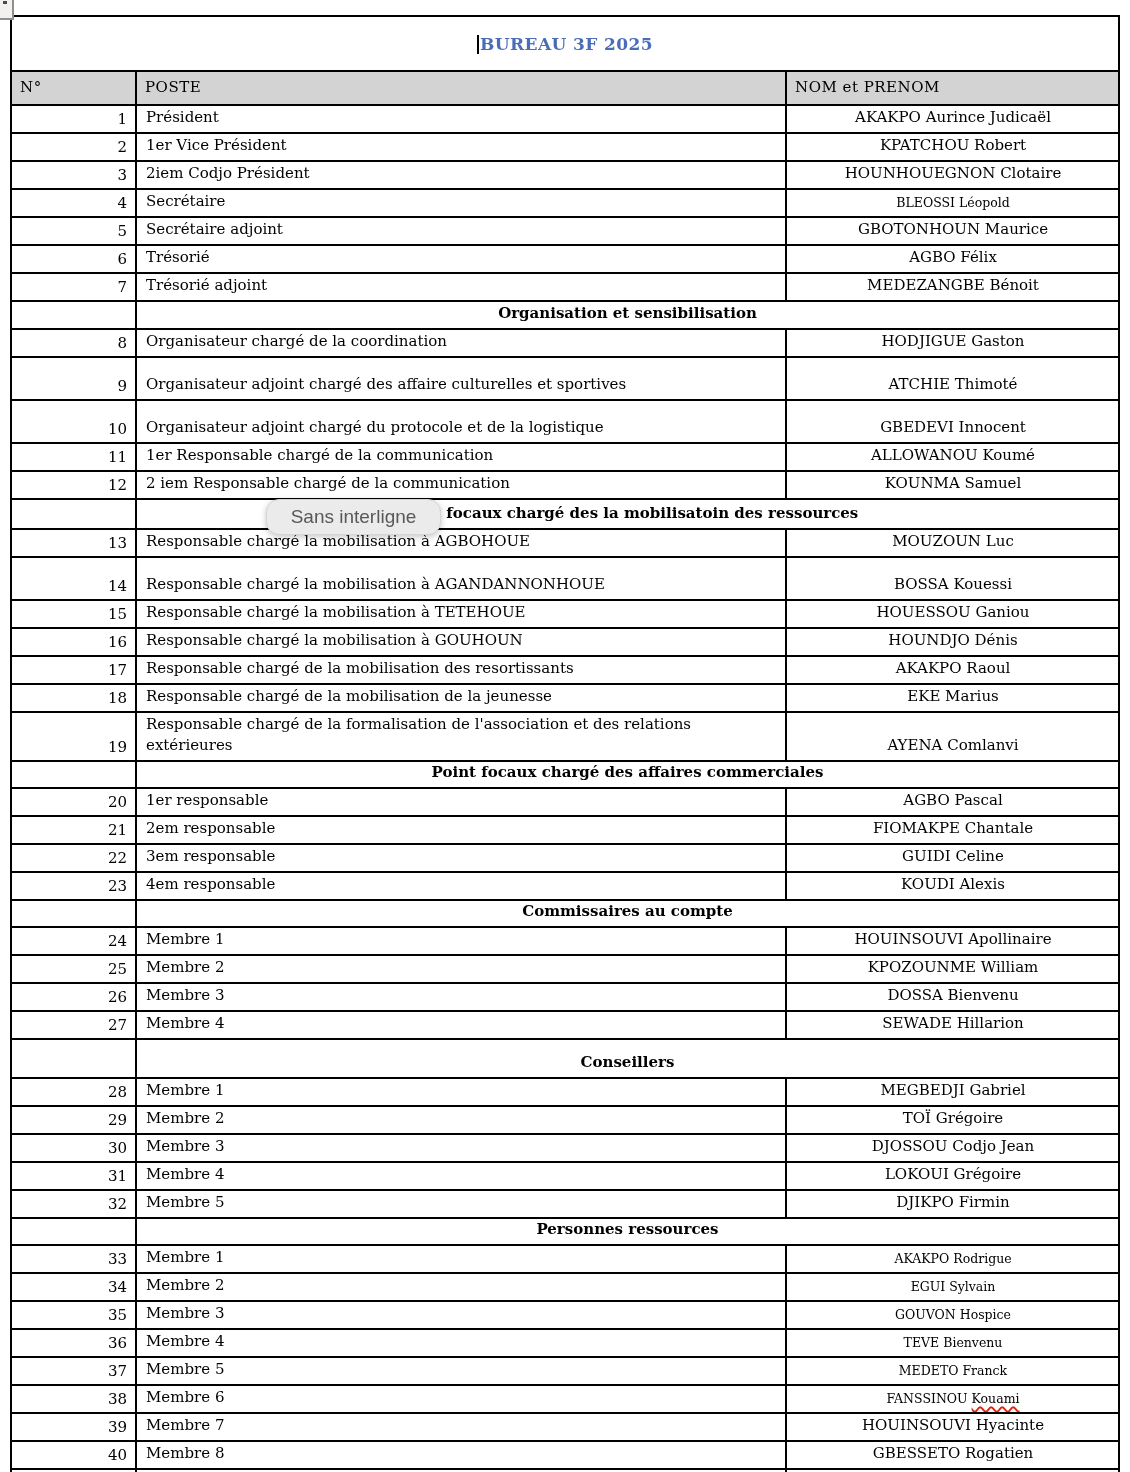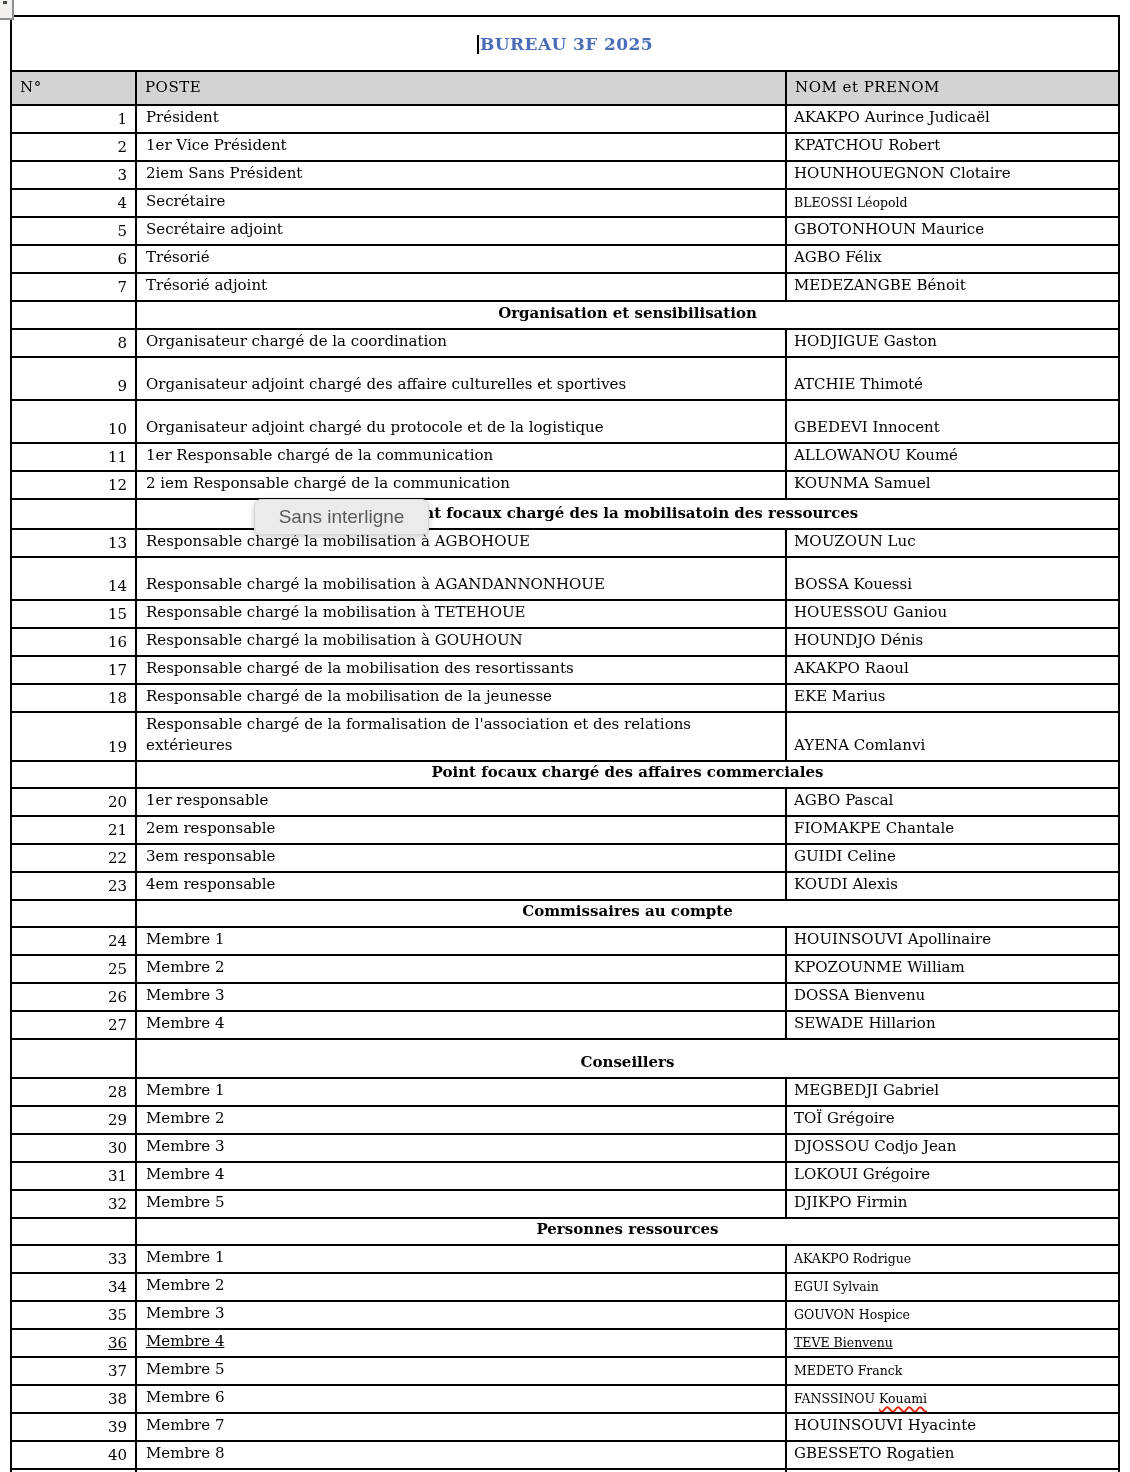--- a/index.html
+++ b/index.html
@@ -76,43 +76,44 @@
     vertical-align: bottom;
     padding: 1px 8px 4px 9px;
     font-size: 15px;
     line-height: 21px;
   }
   .c-nom {
     vertical-align: bottom;
     padding: 1px 6px 4px 7px;
     font-size: 15px;
     line-height: 21px;
+    text-align: center;
   }
   .c-nom.small { font-size: 12.5px; line-height: 19px; }
   .c-sec {
     text-align: center;
     font-weight: bold;
     vertical-align: bottom;
     padding: 0 4px 6px 4px;
     font-size: 15px;
   }
   .spell {
     text-decoration: underline wavy #e0210b 2px;
     text-underline-offset: 3px;
   }
 
   
   .tooltip {
     position: absolute;
-    left: 254px; top: 499px;
+    left: 266px; top: 499px;
     width: 175px; height: 36px;
     box-sizing: border-box;
     background: #ebebeb;
     border: 1px solid #d8d5d1;
-    border-radius: 7px;
+    border-radius: 13px;
     box-shadow: 0 2px 6px rgba(0,0,0,0.22);
     font-family: "Liberation Sans", sans-serif;
     font-size: 19px;
     color: #57585a;
     display: flex; align-items: center; justify-content: center;
     z-index: 5;
     white-space: nowrap;
   }
 </style>
 </head>
@@ -142,21 +143,21 @@
     <td class="c-poste">Président</td>
     <td class="c-nom">AKAKPO Aurince Judicaël</td>
   </tr>
       <tr style="height: 27px;">
     <td class="c-num">2</td>
     <td class="c-poste">1er Vice Président</td>
     <td class="c-nom">KPATCHOU Robert</td>
   </tr>
       <tr style="height: 28px;">
     <td class="c-num">3</td>
-    <td class="c-poste">2iem Sans Président</td>
+    <td class="c-poste">2iem Codjo Président</td>
     <td class="c-nom">HOUNHOUEGNON Clotaire</td>
   </tr>
       <tr style="height: 27px;">
     <td class="c-num">4</td>
     <td class="c-poste">Secrétaire</td>
     <td class="c-nom small">BLEOSSI Léopold</td>
   </tr>
       <tr style="height: 27px;">
     <td class="c-num">5</td>
     <td class="c-poste">Secrétaire adjoint</td>
@@ -329,21 +330,21 @@
       <tr style="height: 27px;">
     <td class="c-num">34</td>
     <td class="c-poste">Membre 2</td>
     <td class="c-nom small">EGUI Sylvain</td>
   </tr>
       <tr style="height: 25px;">
     <td class="c-num">35</td>
     <td class="c-poste">Membre 3</td>
     <td class="c-nom small">GOUVON Hospice</td>
   </tr>
-      <tr style="height: 27px; text-decoration: underline;">
+      <tr style="height: 27px;">
     <td class="c-num">36</td>
     <td class="c-poste">Membre 4</td>
     <td class="c-nom small">TEVE Bienvenu</td>
   </tr>
       <tr style="height: 27px;">
     <td class="c-num">37</td>
     <td class="c-poste">Membre 5</td>
     <td class="c-nom small">MEDETO Franck</td>
   </tr>
       <tr style="height: 28px;">

